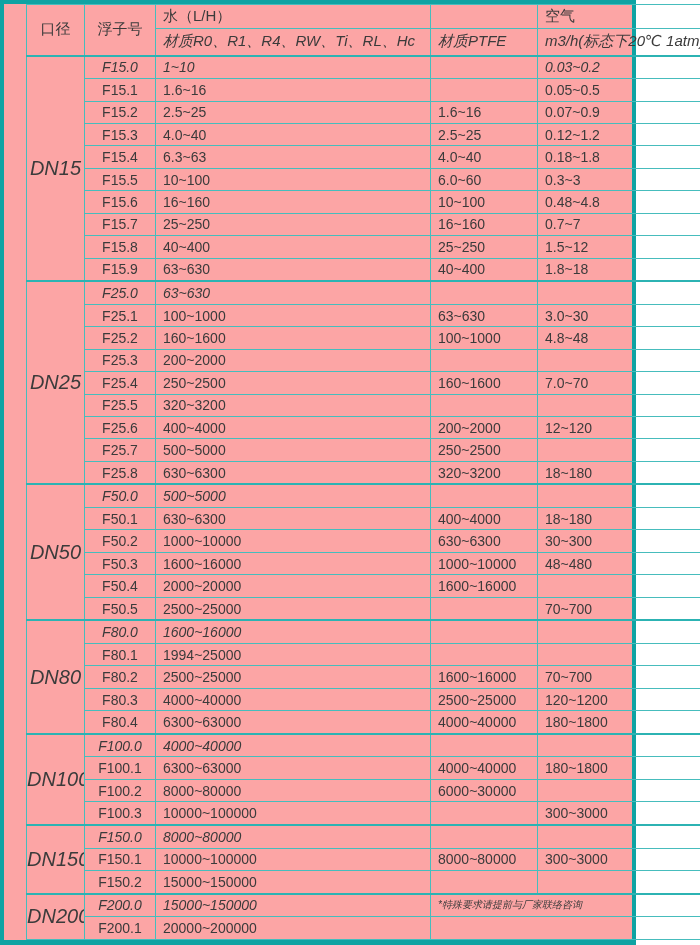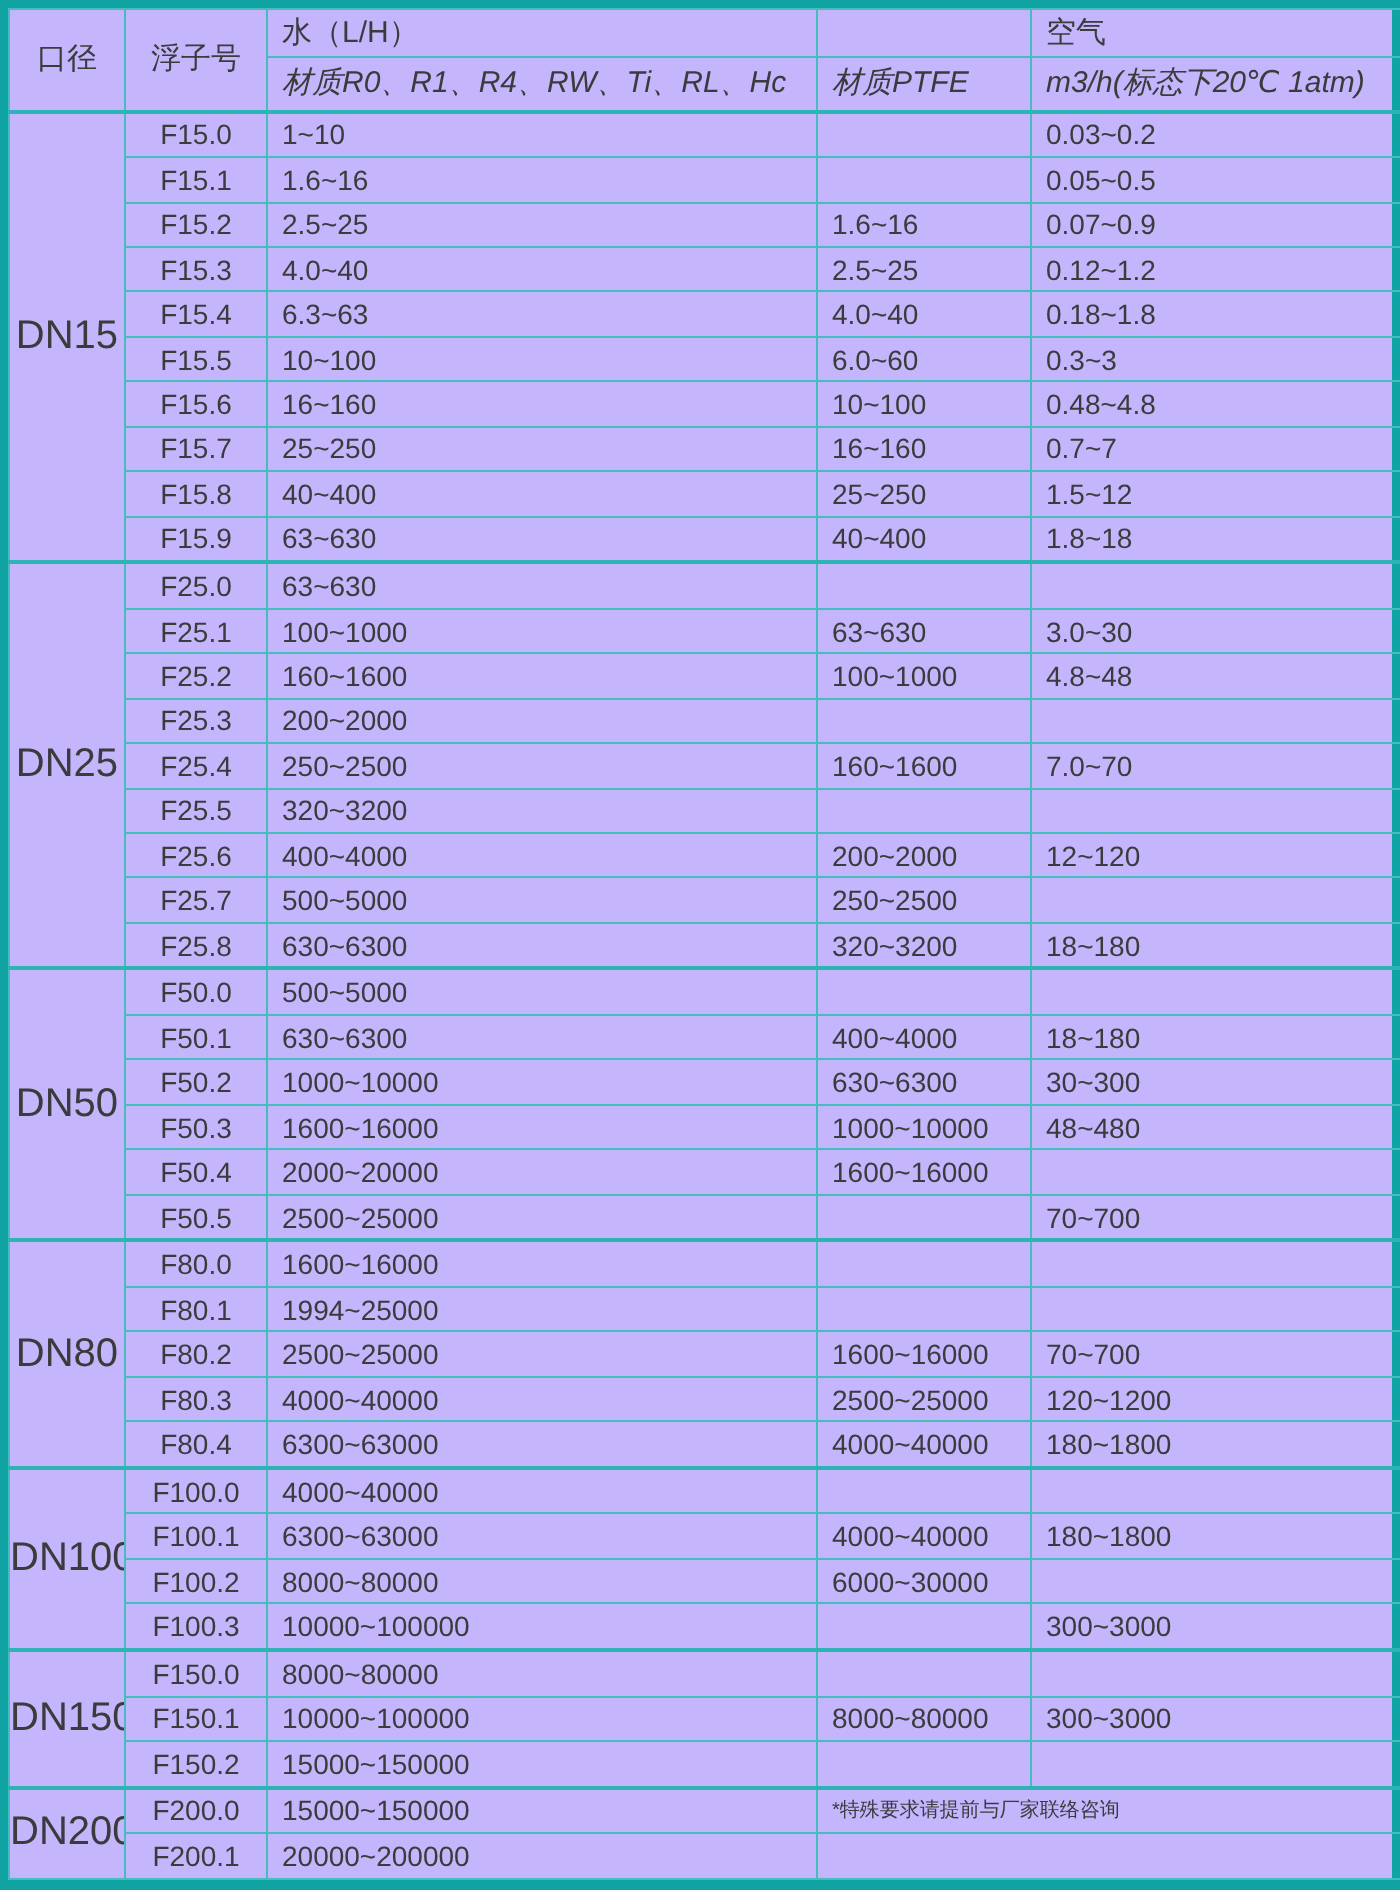--- a/index.html
+++ b/index.html
@@ -5,24 +5,25 @@
   :root{
     --outer:#0fa3a3;
     --line:#46bdbd;
     --line-strong:#2cb3b3;
     --text:#3b3b3b;
   }
   *{box-sizing:border-box;}
   html,body{margin:0;padding:0;background:#ffffff;}
   body{width:700px;height:945px;font-family:"Liberation Sans","DejaVu Sans",sans-serif;color:var(--text);}
   .table-wrap{
-    width:700px;height:945px;
+    width:636px;height:945px;
     border:4px solid var(--outer);
     border-bottom-width:5px;
-    background:#c4b5fd;
+    background:#fca5a5;
+    padding-left:22px;
   }
   table{
     width:100%;height:100%;
     border-collapse:collapse;
     table-layout:fixed;
   }
   th,td{
     border:1px solid var(--line);
     font-weight:normal;
     font-size:14px;
@@ -31,21 +32,21 @@
     text-align:left;
     vertical-align:middle;
     overflow:hidden;
     white-space:nowrap;
   }
   thead th{font-size:15px;}
   thead tr.hdr-row-1 th{height:24px;}
   thead tr.hdr-row-2 th{height:27px;font-style:italic;}
   thead tr.hdr-row-2 th{border-bottom:2px solid var(--line-strong);}
   th.center, td.center{text-align:center;padding:0;}
-  tbody tr.group-start td{border-top:2px solid var(--line-strong);}
+  tbody tr.group-start td{border-top:2px solid var(--line-strong);font-style:italic;}
   td.diameter-cell{font-size:20px;}
   td.note-cell{font-size:10px;}
 </style>
 </head>
 <body>
 
 <div class="table-wrap">
   <table>
     <colgroup>
       <col style="width:58px">

